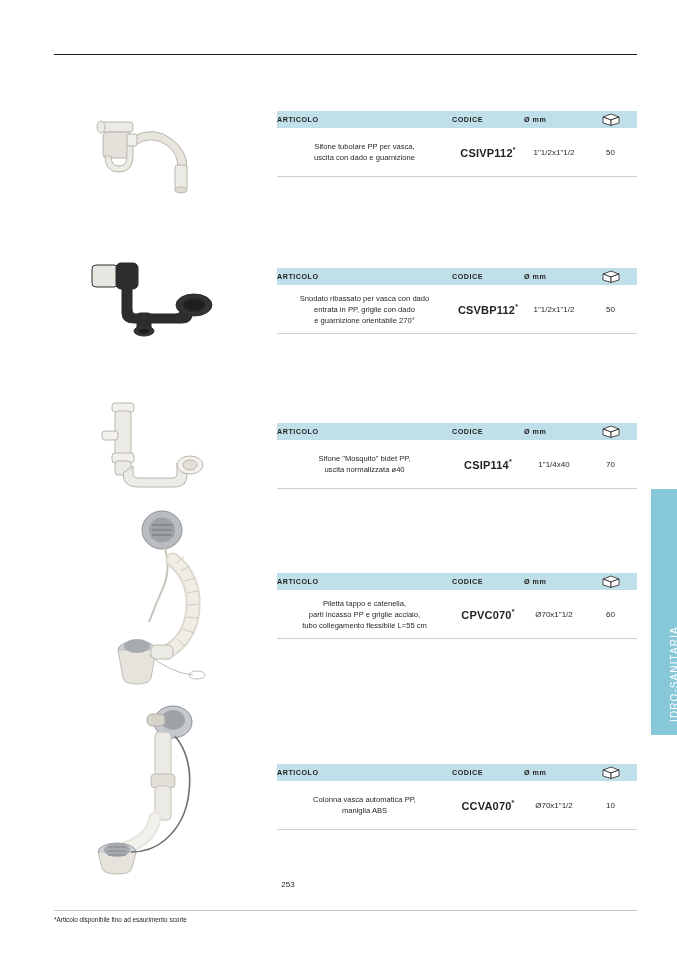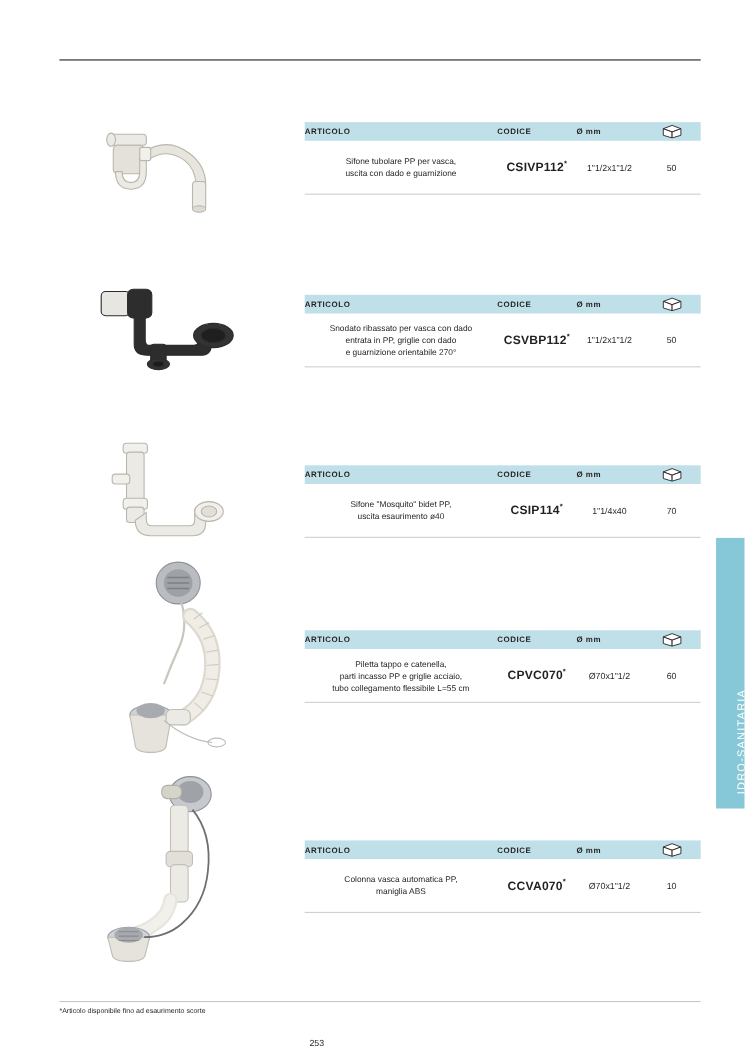--- a/index.html
+++ b/index.html
@@ -143,21 +143,21 @@
     position: absolute;
     left: 54px;
     top: 910px;
     width: 583px;
     height: 1px;
     background: #c8c8c8;
   }
   .page-num {
     position: absolute;
     left: 0;
-    top: 944px;
+    top: 880px;
     width: 576px;
     text-align: center;
     font-size: 8px;
     color: #231f20;
   }
 
   
   .prod-svg { display: block; margin: 0 auto; }
 </style>
 </head>
@@ -276,21 +276,21 @@
           <svg class="box-icon" width="20" height="13" viewBox="0 0 20 13">
             <path d="M2 4 L10 1 L18 4 L10 7 Z" fill="#ffffff" stroke="#231f20" stroke-width="0.8"></path>
             <path d="M2 4 L2 10 L10 12.4 L10 7 Z" fill="#ffffff" stroke="#231f20" stroke-width="0.8"></path>
             <path d="M18 4 L18 10 L10 12.4 L10 7 Z" fill="#ffffff" stroke="#231f20" stroke-width="0.8"></path>
           </svg>
         </div>
       </div>
       <div class="tbl-body">
         <div class="td td-articolo">
           <div>Sifone "Mosquito" bidet PP,</div>
-          <div>uscita esaurimento ø40</div>
+          <div>uscita normalizzata ø40</div>
         </div>
         <div class="td td-codice"><span>CSIP114</span><span class="sup">*</span></div>
         <div class="td td-diam">1"1/4x40</div>
         <div class="td td-qty">70</div>
       </div>
     </div>
   </div>
 
   <div class="block" style="top:505px;">
     <div class="img-area" style="top:0px;">

